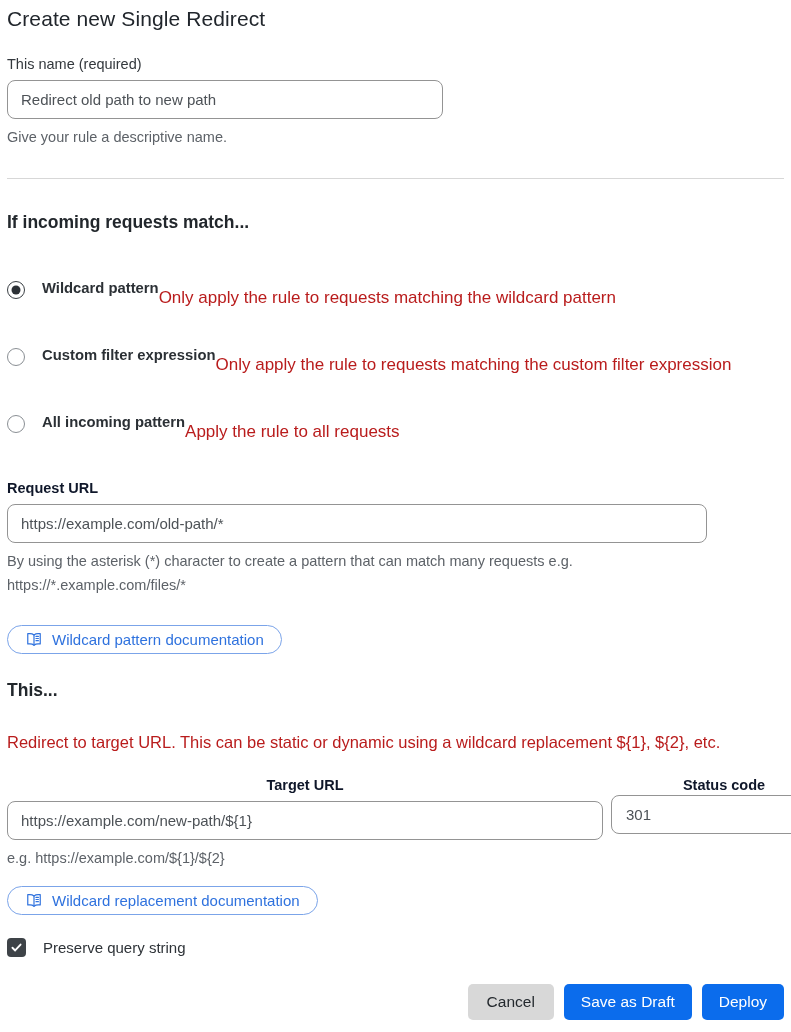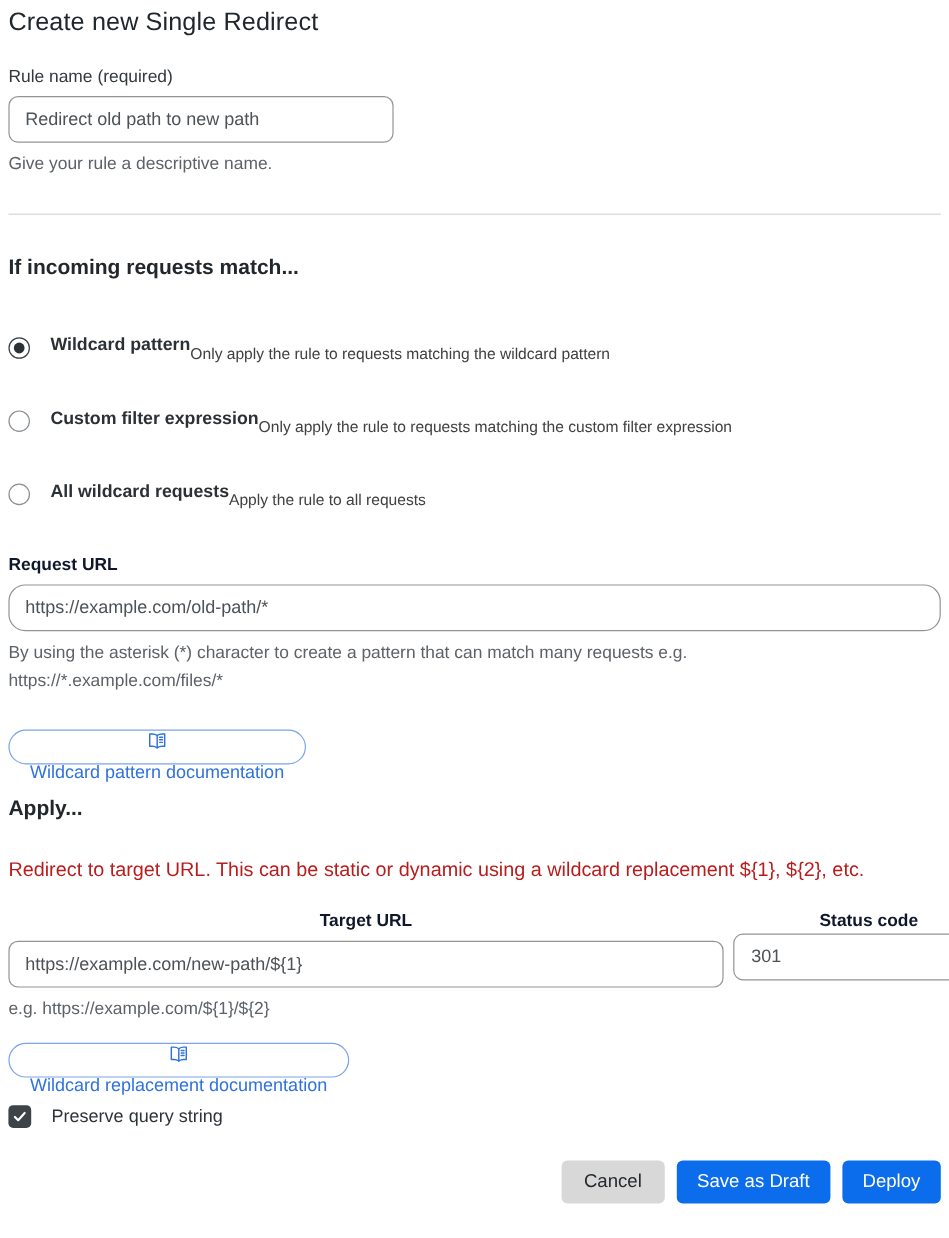--- a/index.html
+++ b/index.html
@@ -32,22 +32,22 @@
     height: 39px;
     border: 1px solid #949494;
     border-radius: 8px;
     padding: 0 13px;
     font-size: 15px;
     font-family: "Liberation Sans", sans-serif;
     color: #4d5257;
     background: #fff;
     outline: none;
   }
-  .rule-name-input { width: 321px; }
-  .full-width { width: 777px; border-radius: 14px; }
+  .rule-name-input { width: 436px; }
+  .full-width { width: 700px; }
 
   .helper-text {
     margin-top: 7px;
     font-size: 14.5px;
     color: #5d6268;
     line-height: 1.65;
   }
 
   .divider {
     border: none;
@@ -84,39 +84,38 @@
     content: "";
     position: absolute;
     top: 50%; left: 50%;
     width: 9px; height: 9px;
     transform: translate(-50%, -50%);
     border-radius: 50%;
     background: #2c3136;
   }
   .radio-texts { display: flex; flex-direction: row; }
   .radio-label { font-size: 14.8px; font-weight: 700; color: #2b3035; line-height: 1.2; }
-  .radio-desc { font-size: 13px; color: #404040; margin-top: 6px; line-height: 1.4; }
+  .radio-desc { font-size: 17px; color: #b91c1c; margin-top: 6px; line-height: 1.4; }
 
   .section-gap { margin-top: 52px; }
 
   .doc-button {
     display: inline-flex;
     align-items: center;
     gap: 9px;
     margin-top: 27px;
     height: 29px;
     padding: 0 17px;
     background: #ffffff;
     border: 1px solid #7ba4e9;
     border-radius: 15px;
     color: #2f72de;
     font-size: 15px;
     font-family: "Liberation Sans", sans-serif;
     cursor: pointer;
-    flex-direction: column;
   }
   .doc-button svg { flex: 0 0 auto; }
 
   .then-desc {
     margin-top: 30px;
     font-size: 16.5px;
     color: #b91c1c;
     line-height: 1.4;
   }
 
@@ -191,21 +190,21 @@
   .btn-secondary { background: #d8d8d8; color: #24292e; padding: 0 19px; }
   .btn-primary { background: #0b6cec; color: #ffffff; }
 </style>
 </head>
 <body>
 
 <div class="container">
 
   <h1 class="page-title">Create new Single Redirect</h1>
 
-  <div class="field-label">Rule name (required)</div>
+  <div class="field-label">This name (required)</div>
   <input class="text-input rule-name-input" type="text" value="Redirect old path to new path" style="">
   <div class="helper-text">Give your rule a descriptive name.</div>
 
   <hr class="divider">
 
   <h2 class="section-heading">If incoming requests match...</h2>
 
   <div class="radio-group">
 
     <div class="radio-option">
@@ -220,21 +219,21 @@
       <span class="radio-circle"></span>
       <span class="radio-texts">
         <span class="radio-label">Custom filter expression</span>
         <span class="radio-desc">Only apply the rule to requests matching the custom filter expression</span>
       </span>
     </div>
 
     <div class="radio-option">
       <span class="radio-circle"></span>
       <span class="radio-texts">
-        <span class="radio-label">All wildcard requests</span>
+        <span class="radio-label">All incoming pattern</span>
         <span class="radio-desc">Apply the rule to all requests</span>
       </span>
     </div>
 
   </div>
 
   <div class="field-label semibold section-gap" style="margin-top:22px;">Request URL</div>
   <input class="text-input full-width" type="text" value="https://example.com/old-path/*" style="">
   <div class="helper-text">
     <span>By using the asterisk (*) character to create a pattern that can match many requests e.g.</span><br>
@@ -245,21 +244,21 @@
     <span style="display:inline-flex;">
       <svg width="18" height="17" viewBox="0 0 24 24" fill="none" stroke="#2f72de" stroke-width="1.7" stroke-linejoin="round" stroke-linecap="round">
         <path d="M12 5.6 C10.4 4.3 8.4 3.7 6.3 3.7 H3.2 V18.2 H6.3 C8.4 18.2 10.4 18.8 12 20 C13.6 18.8 15.6 18.2 17.7 18.2 H20.8 V3.7 H17.7 C15.6 3.7 13.6 4.3 12 5.6 Z"></path>
         <path d="M12 5.6 V20"></path>
         <path d="M14.8 7.6 H18.2 M14.8 10.6 H18.2 M14.8 13.6 H18.2"></path>
       </svg>
     </span>
     <span>Wildcard pattern documentation</span>
   </button>
 
-  <h2 class="section-heading" style="margin-top:26px;">Apply...</h2>
+  <h2 class="section-heading" style="margin-top:26px;">This...</h2>
 
   <p class="then-desc">Redirect to target URL. This can be static or dynamic using a wildcard replacement ${1}, ${2}, etc.</p>
 
   <div class="target-row">
     <div class="target-col">
       <div class="field-label semibold">Target URL</div>
       <input class="text-input target-input" type="text" value="https://example.com/new-path/${1}" style="">
       <div class="helper-text">e.g. https://example.com/${1}/${2}</div>
     </div>
     <div class="status-col">

